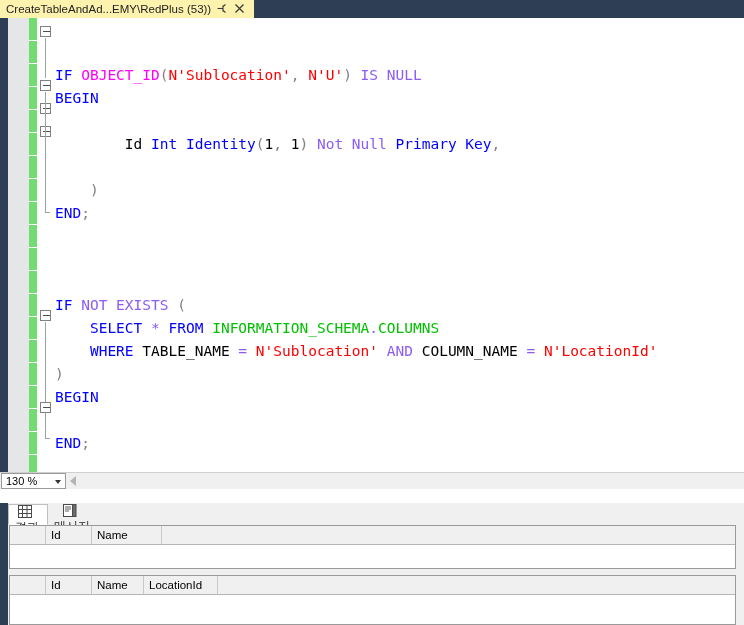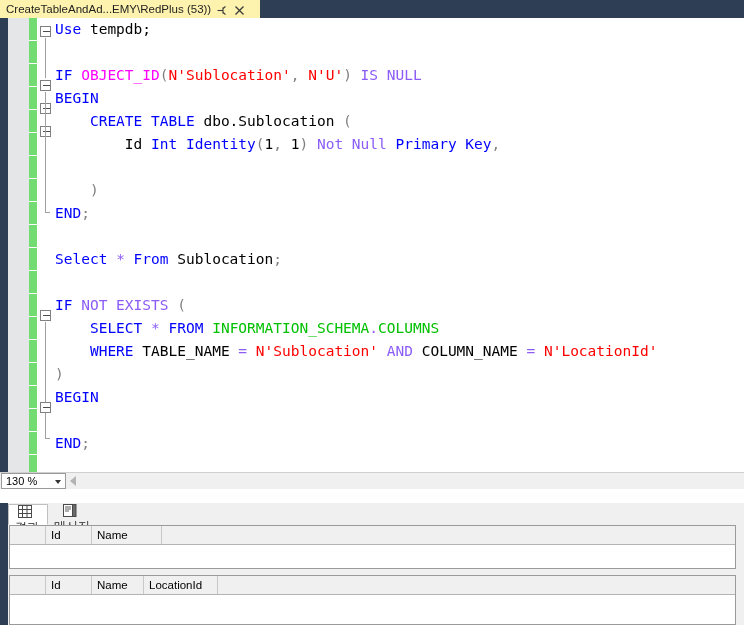--- a/index.html
+++ b/index.html
@@ -12,22 +12,22 @@
   }
 
   
   #tabstrip {
     position: absolute; left: 0; top: 0; width: 744px; height: 18px;
     background: #2d3e55;
   }
   #doc-tab {
     position: absolute; left: 0; top: 0; height: 18px;
     background: #fdf2ae;
-    display: flex; align-items: flex-end;
-    padding: 0 13px 0 6px;
+    display: flex; align-items: flex-start;
+    padding: 0 7px 0 6px;
     white-space: nowrap;
   }
   #doc-tab-title {
     font-size: 11.5px; color: #1e1e1e;
     font-family: "Liberation Sans", sans-serif;
     line-height: 18px;
   }
   .tab-btn {
     width: 15px; height: 16px;
     display: inline-flex; align-items: center; justify-content: center;
@@ -253,30 +253,27 @@
     <div class="vguide-foot" style="left:8px; top:194px"></div>
 
     <div class="outbox" style="left:3px; top:292px"></div>
     <div class="vguide" style="left:8px; top:304px; height:116px"></div>
     <div class="vguide-foot" style="left:8px; top:420px"></div>
 
     <div class="outbox" style="left:3px; top:384px"></div>
   </div>
 
   <div id="code-area">
-      <div class="cline" style="top: 0px;"><span class="kw">Use</span><span class="pln"> tempdb;</span></div>
       <div class="cline" style="top: 23px;">&nbsp;</div>
       <div class="cline" style="top: 46px;"><span class="kw">IF </span><span class="fn">OBJECT_ID</span><span class="punct">(</span><span class="str">N'Sublocation'</span><span class="punct">,</span><span class="pln"> </span><span class="str">N'U'</span><span class="punct">)</span><span class="pln"> </span><span class="gray">IS NULL</span></div>
       <div class="cline" style="top: 69px;"><span class="kw">BEGIN</span></div>
-      <div class="cline" style="top: 92px;"><span class="pln">    </span><span class="kw">CREATE TABLE</span><span class="pln"> dbo.Sublocation </span><span class="punct">(</span></div>
       <div class="cline" style="top: 115px;"><span class="pln">        Id </span><span class="kw">Int Identity</span><span class="punct">(</span><span class="num">1</span><span class="punct">,</span><span class="pln"> </span><span class="num">1</span><span class="punct">)</span><span class="pln"> </span><span class="gray">Not Null</span><span class="pln"> </span><span class="kw">Primary Key</span><span class="punct">,</span></div>
       <div class="cline" style="top: 161px;"><span class="pln">    </span><span class="punct">)</span></div>
       <div class="cline" style="top: 184px;"><span class="kw">END</span><span class="punct">;</span></div>
       <div class="cline" style="top: 207px;">&nbsp;</div>
-      <div class="cline" style="top: 230px;"><span class="kw">Select</span><span class="pln"> </span><span class="gray">*</span><span class="pln"> </span><span class="kw">From</span><span class="pln"> Sublocation</span><span class="punct">;</span></div>
       <div class="cline" style="top: 253px;">&nbsp;</div>
       <div class="cline" style="top: 299px;"><span class="pln">    </span><span class="kw">SELECT</span><span class="pln"> </span><span class="gray">*</span><span class="pln"> </span><span class="kw">FROM</span><span class="pln"> </span><span class="grn">INFORMATION_SCHEMA</span><span class="gray">.</span><span class="grn">COLUMNS</span></div>
       <div class="cline" style="top: 276px;"><span class="kw">IF</span><span class="pln"> </span><span class="gray">NOT EXISTS</span><span class="pln"> </span><span class="punct">(</span></div>
       <div class="cline" style="top: 322px;"><span class="pln">    </span><span class="kw">WHERE</span><span class="pln"> TABLE_NAME </span><span class="gray">=</span><span class="pln"> </span><span class="str">N'Sublocation'</span><span class="pln"> </span><span class="gray">AND</span><span class="pln"> COLUMN_NAME </span><span class="gray">=</span><span class="pln"> </span><span class="str">N'LocationId'</span></div>
       <div class="cline" style="top: 345px;"><span class="punct">)</span></div>
       <div class="cline" style="top: 368px;"><span class="kw">BEGIN</span></div>
       <div class="cline" style="top: 414px;"><span class="kw">END</span><span class="punct">;</span></div>
       <div class="cline" style="top: 437px;">&nbsp;</div>
       <div class="cline" style="top: 460px;"><span class="kw">Select</span><span class="pln"> </span><span class="gray">*</span><span class="pln"> </span><span class="kw">From</span><span class="pln"> Sublocation</span><span class="punct">;</span></div>
     </div>

